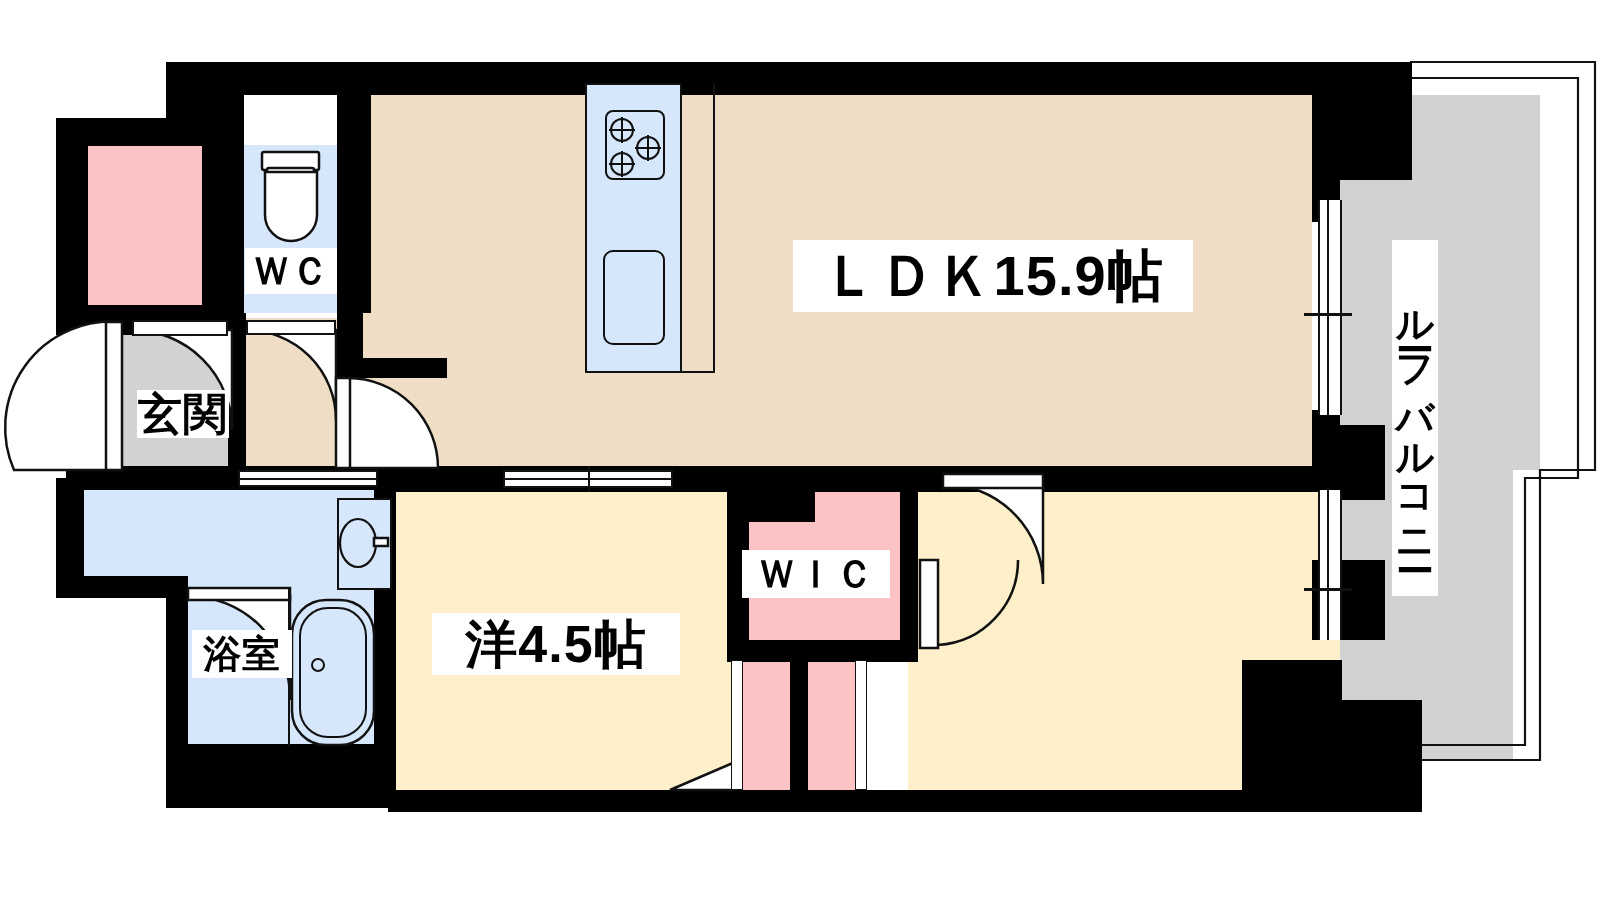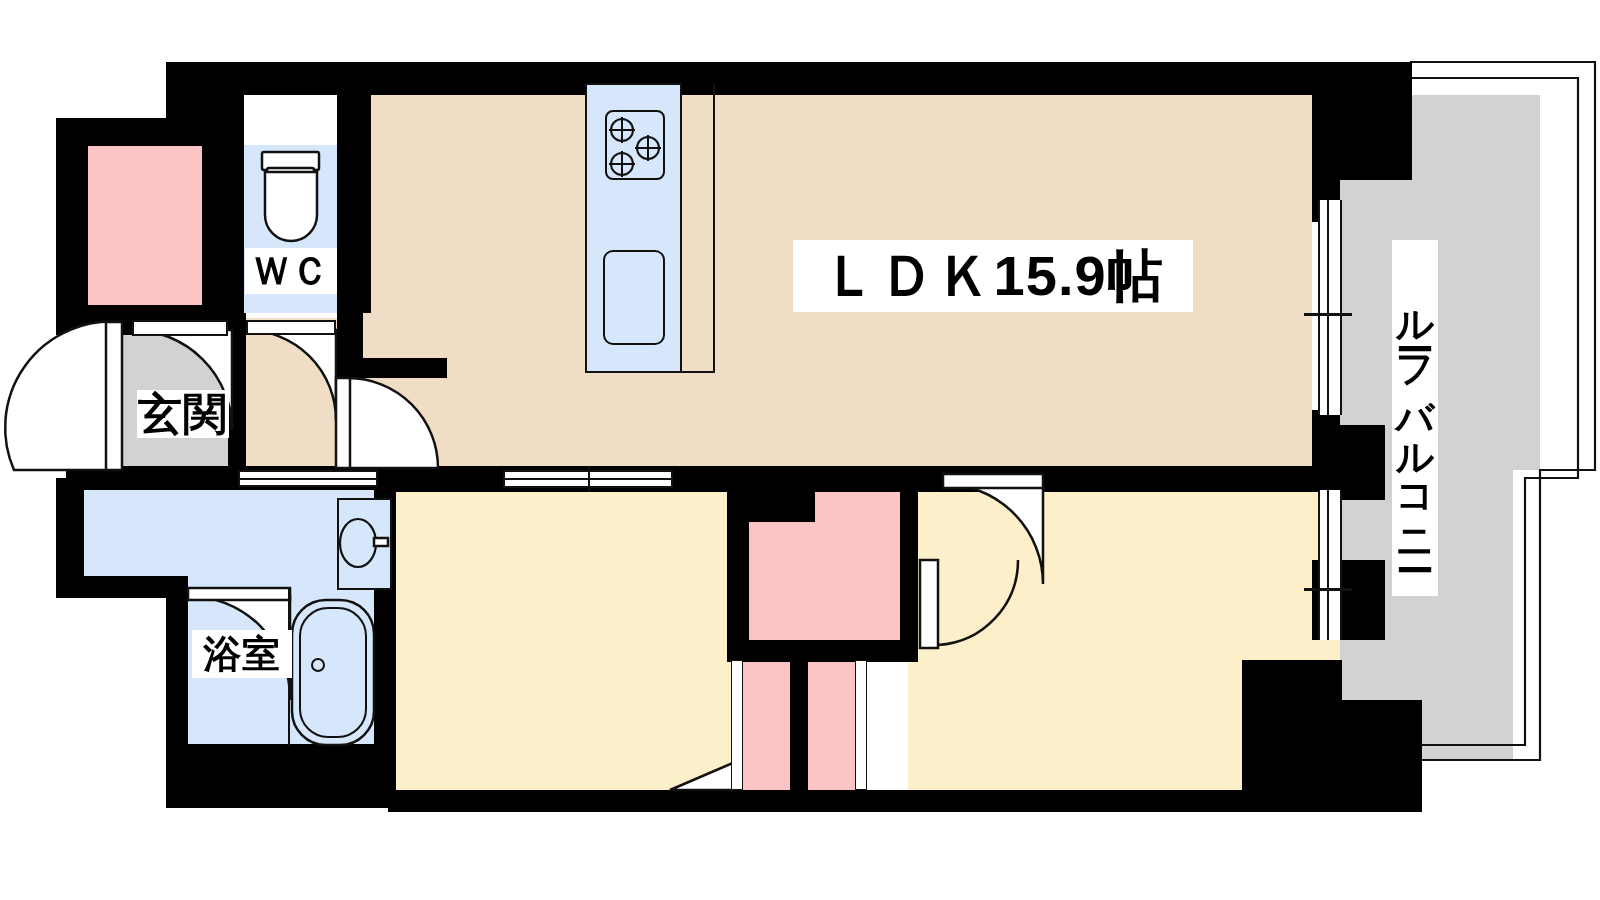--- a/index.html
+++ b/index.html
@@ -210,22 +210,24 @@
 
   <svg style="left:0;top:0;width:1600px;height:900px;">
     <rect class="swl" x="292" y="600" width="82" height="145" rx="34" style="stroke-width:2.5;"></rect>
     <rect class="swl" x="300" y="608" width="66" height="129" rx="28" style="stroke-width:2;"></rect>
     <circle cx="318" cy="665" r="6" class="swl" style="stroke-width:2;"></circle>
   </svg>
   <div class="ln" style="left:288px;top:588px;width:2px;height:158px;"></div>
 
   <div class="label" style="left:793px;top:240px;width:400px;height:72px;font-size:56px;">ＬＤＫ15.9帖</div>
 
-
-
+  <div class="label" style="left:432px;top:613px;width:248px;height:62px;font-size:52px;">洋4.5帖</div>
+
+
+  <div class="label" style="left:742px;top:550px;width:148px;height:48px;font-size:38px;">ＷＩＣ</div>
 
   <div class="label" style="left:245px;top:248px;width:92px;height:46px;font-size:38px;">ＷＣ</div>
 
   <div class="label" style="left:192px;top:630px;width:100px;height:48px;font-size:38px;">浴室</div>
 
   <div class="label" style="left:137px;top:382px;width:92px;height:48px;font-size:44px;margin-top:8px;">玄関</div>
 
   <div class="label vlabel" style="left:1392px;top:240px;width:46px;height:356px;font-size:38px;">ルーフバルコニー</div>
 
 </div>

